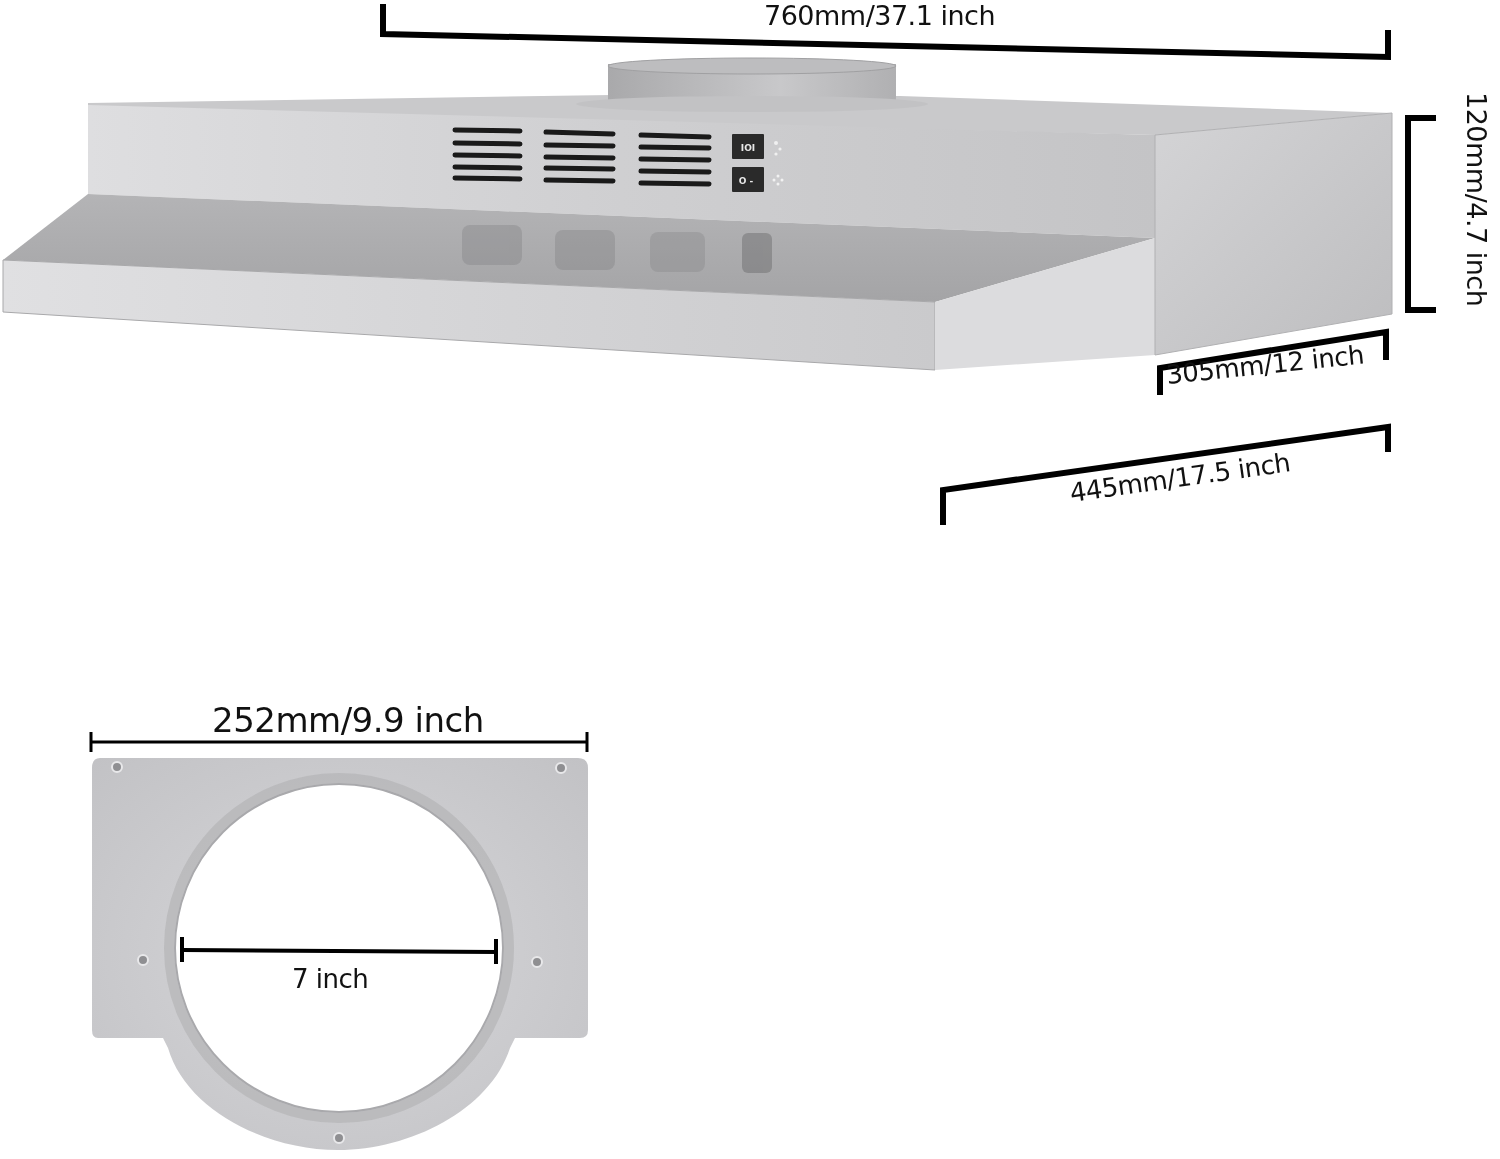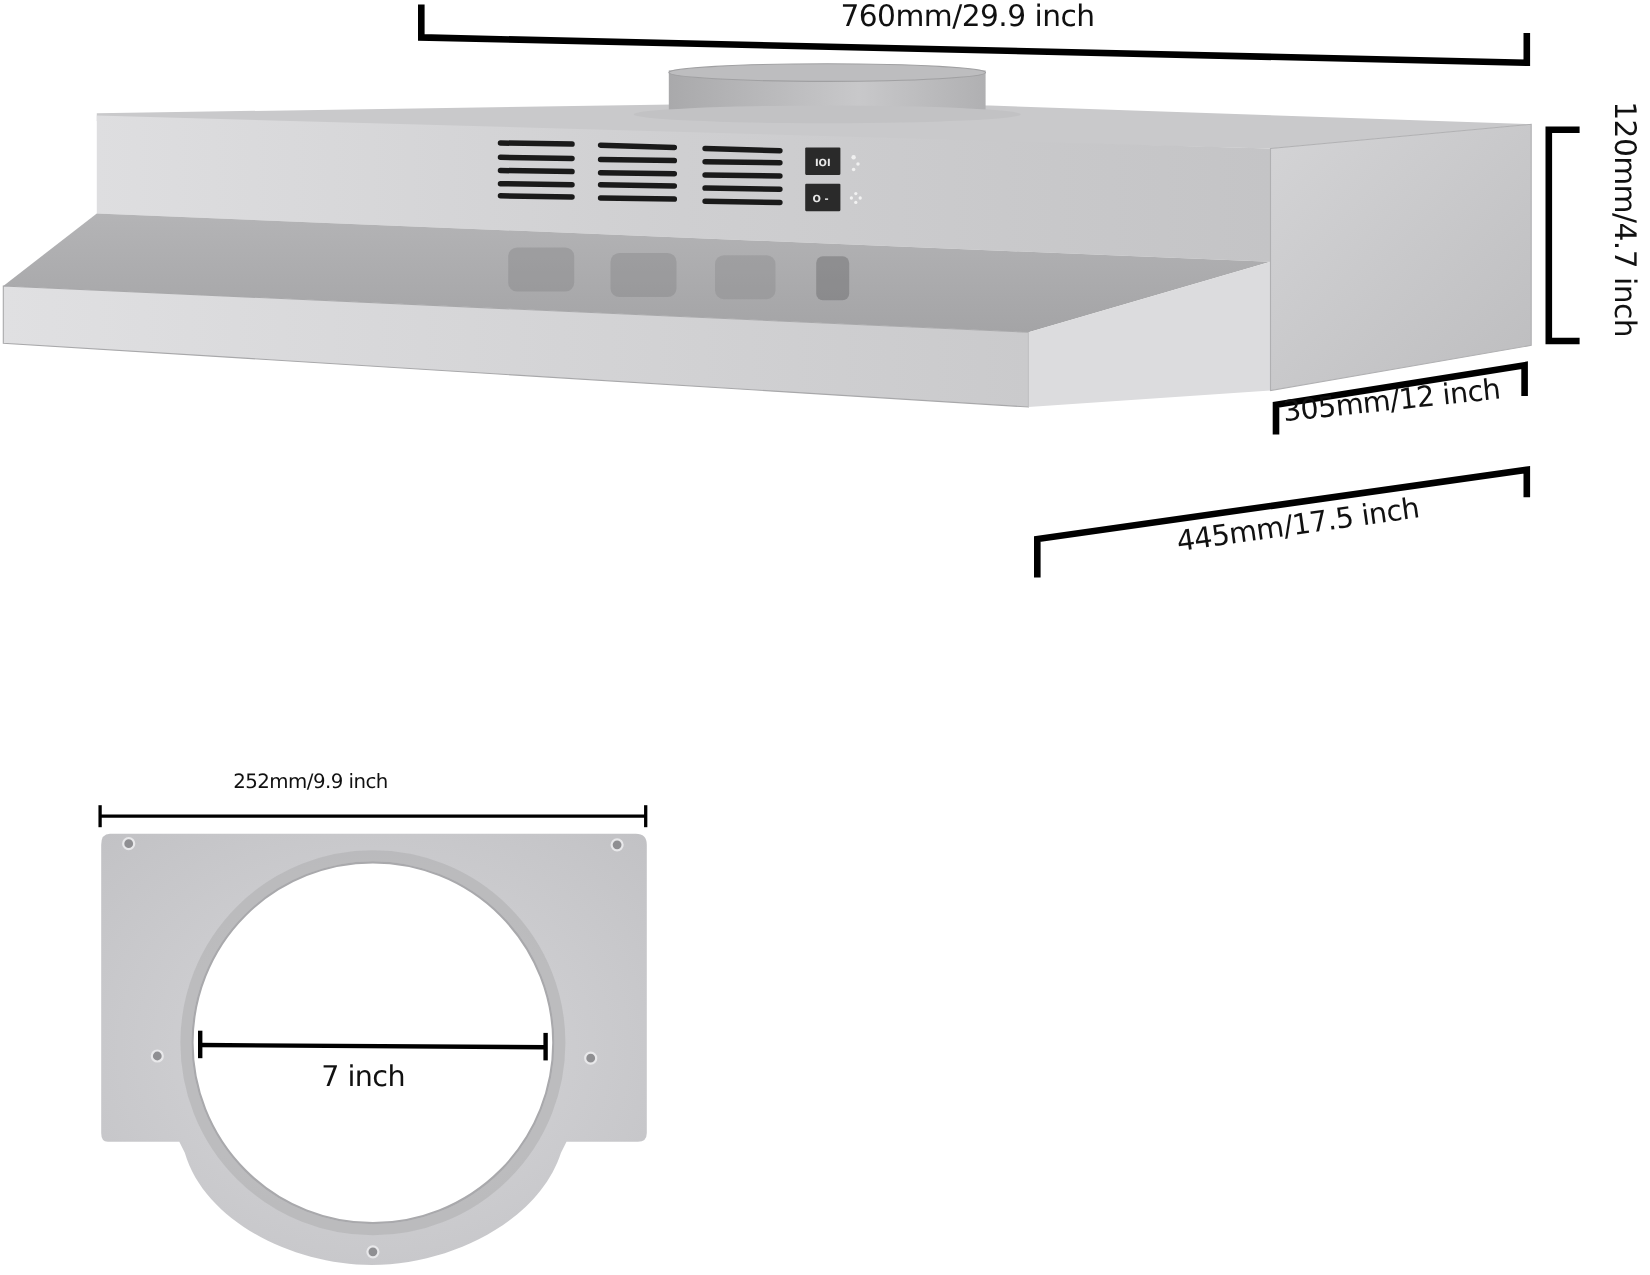--- a/index.html
+++ b/index.html
@@ -6,21 +6,21 @@
     body { width: 1500px; height: 1159px; position: relative; overflow: hidden; font-family: "DejaVu Sans", sans-serif; }
     .canvas { position: absolute; left: 0; top: 0; width: 1500px; height: 1159px; }
     .label {
       position: absolute; color: #111111; font-family: "DejaVu Sans", sans-serif;
       white-space: nowrap; letter-spacing: -0.5px;
     }
     #lbl-width { left: 764px; top: 0px; font-size: 27px; }
     #lbl-height { left: 1448px; top: 92px; font-size: 27px; transform-origin: 0 0; transform: translate(44px, 0) rotate(90deg); }
     #lbl-depth-top { left: 1168px; top: 360px; font-size: 26px; transform: rotate(-6deg); transform-origin: 0 100%; }
     #lbl-depth-bottom { left: 1072px; top: 478px; font-size: 26px; transform: rotate(-8deg); transform-origin: 0 100%; }
-    #lbl-plate-width { left: 212px; top: 700px; font-size: 18px; }
+    #lbl-plate-width { left: 212px; top: 700px; font-size: 34px; }
     #lbl-duct-dia { left: 292px; top: 920px; font-size: 26px; margin-top: 44px; }
   </style>
 </head>
 <body>
 
 <svg class="canvas" width="1500" height="1159" viewBox="0 0 1500 1159" xmlns="http://www.w3.org/2000/svg">
   <defs>
     <linearGradient id="gFront" x1="0" y1="0" x2="1" y2="0">
       <stop offset="0" stop-color="#dedee0"></stop>
       <stop offset="0.5" stop-color="#cfcfd1"></stop>
@@ -150,18 +150,18 @@
       <line x1="587" y1="732" x2="587" y2="752"></line>
     </g>
     <g stroke-width="4">
       <line x1="182" y1="950" x2="496" y2="952"></line>
       <line x1="182" y1="937" x2="182" y2="962"></line>
       <line x1="496" y1="939" x2="496" y2="964"></line>
     </g>
   </g>
 </svg>
 
-<div id="lbl-width" class="label">760mm/29.9 inch</div>
+<div id="lbl-width" class="label">760mm/37.1 inch</div>
 <div id="lbl-height" class="label">120mm/4.7 inch</div>
 <div id="lbl-depth-top" class="label">305mm/12 inch</div>
 <div id="lbl-depth-bottom" class="label">445mm/17.5 inch</div>
 <div id="lbl-plate-width" class="label">252mm/9.9 inch</div>
 <div id="lbl-duct-dia" class="label">7 inch</div>
 
 </body></html>

